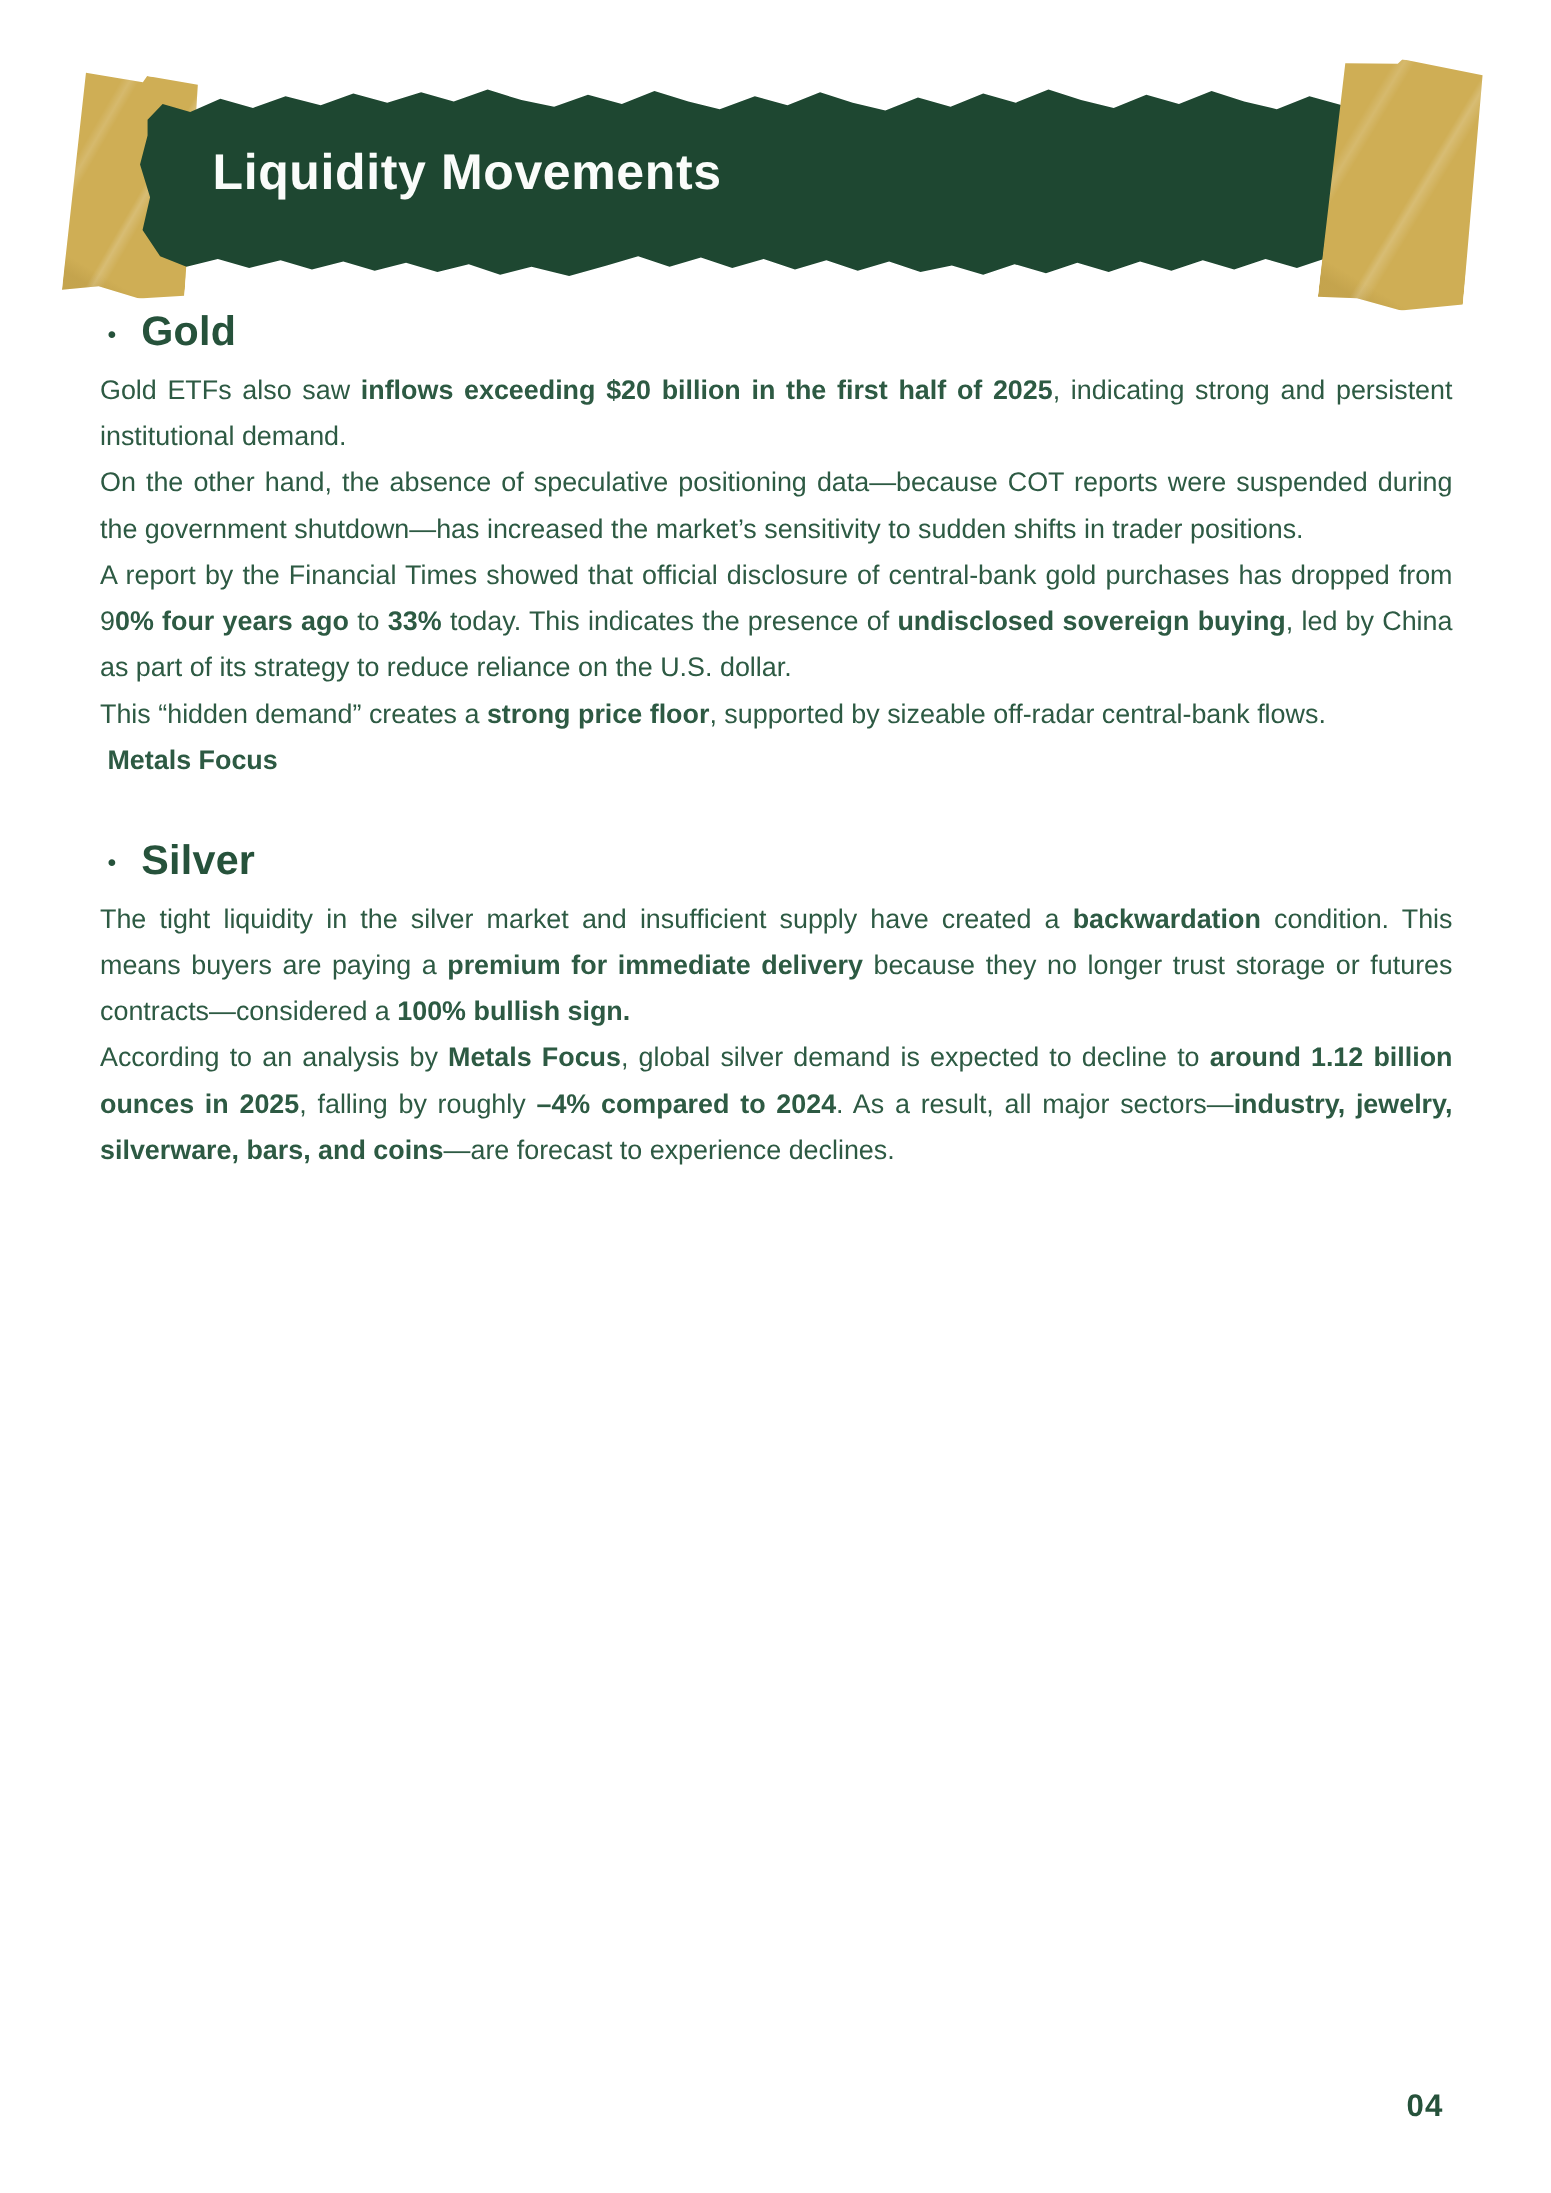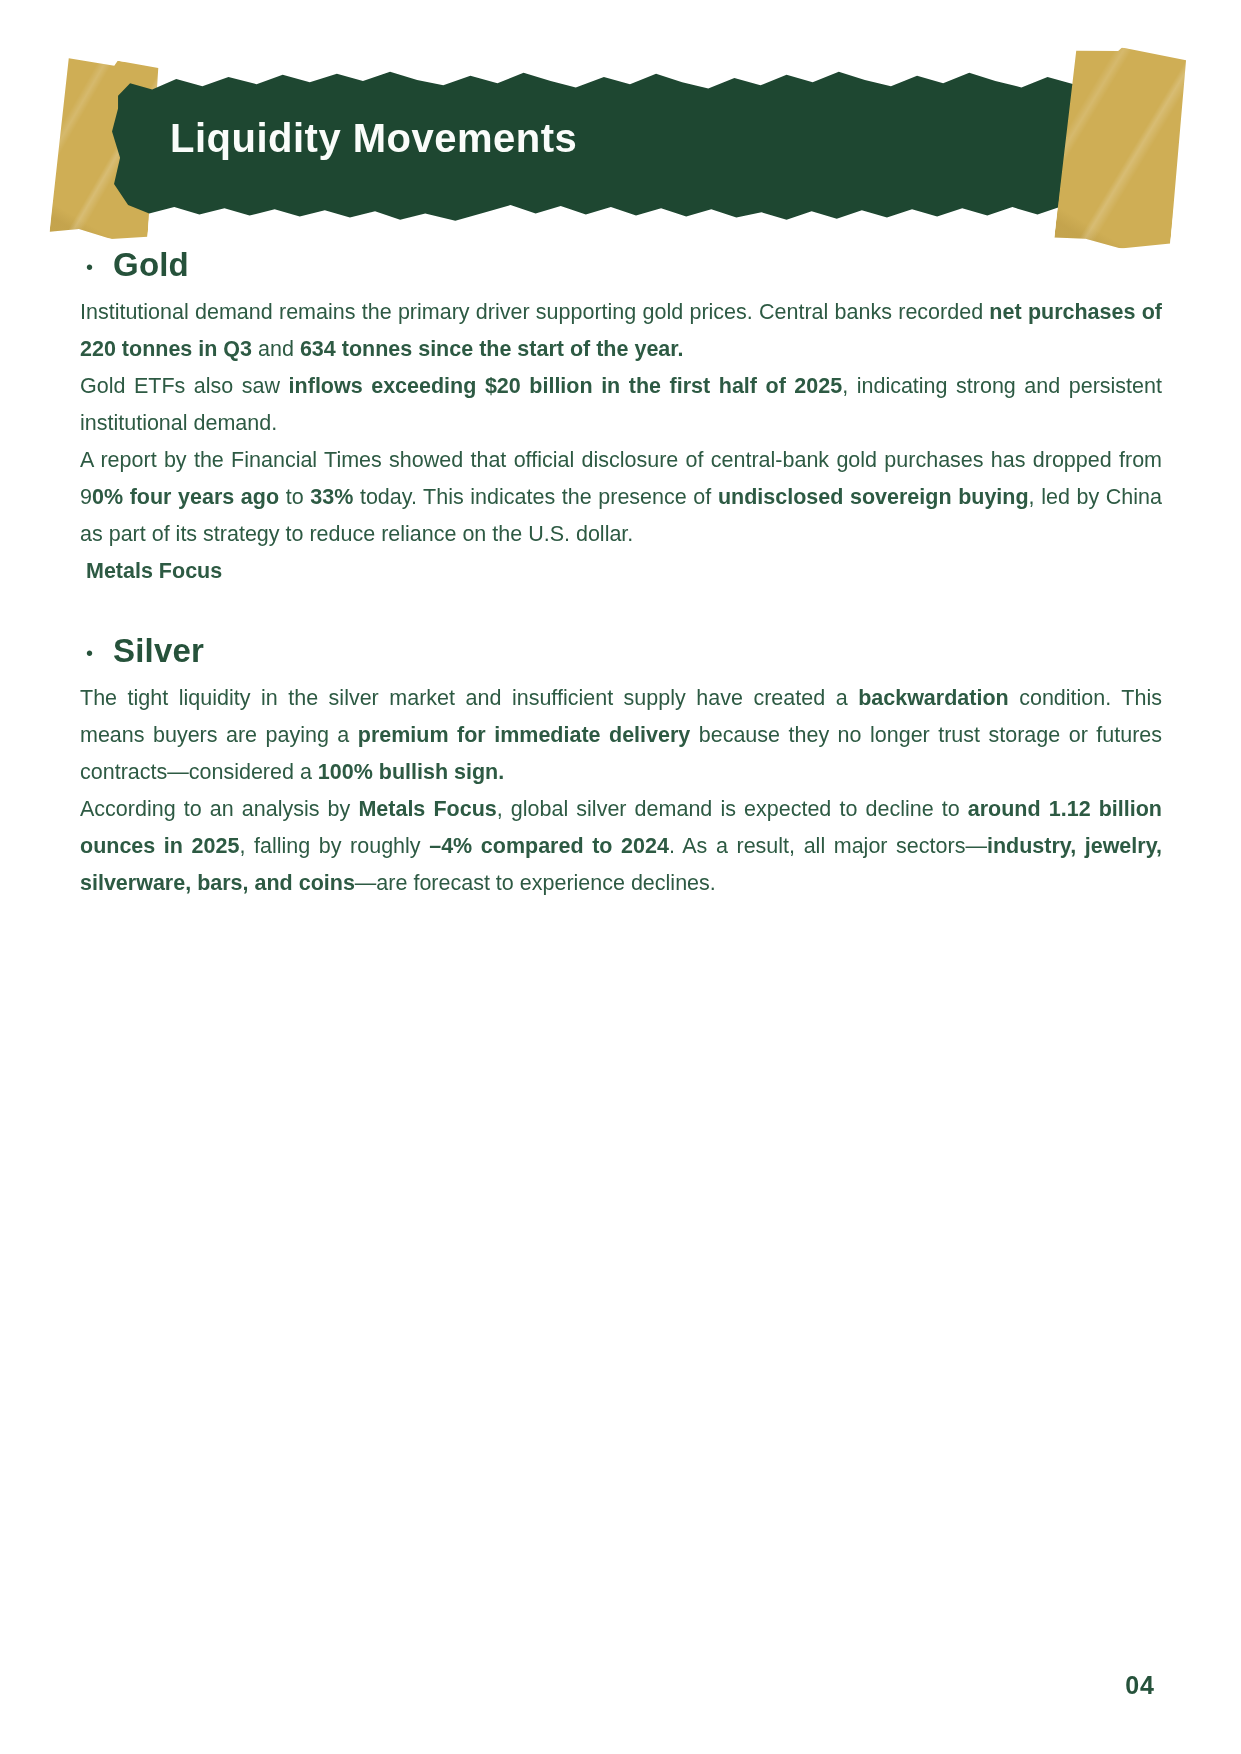--- a/index.html
+++ b/index.html
@@ -103,23 +103,24 @@
     </svg>
     <h1 class="banner-title">Liquidity Movements</h1>
   </header>
 
   <main class="content" id="sections-root">
       <section class="section">
         <div class="section-heading">
           <span class="bullet">•</span>
           <span class="heading-text">Gold</span>
         </div>
-        <p class="para"><span>Institutional demand remains the primary driver supporting gold prices. Central banks recorded </span><strong>net purchases of 220 tonnes in Q3</strong><span> and </span><strong>634 tonnes since the start of the year.</strong></p>
         <p class="para"><span>Gold ETFs also saw </span><strong>inflows exceeding $20 billion in the first half of 2025</strong><span>, indicating strong and persistent institutional demand.</span></p>
+        <p class="para"><span>On the other hand, the absence of speculative positioning data—because COT reports were suspended during the government shutdown—has increased the market’s sensitivity to sudden shifts in trader positions.</span></p>
         <p class="para"><span>A report by the Financial Times showed that official disclosure of central-bank gold purchases has dropped from 9</span><strong>0% four years ago</strong><span> to </span><strong>33%</strong><span> today. This indicates the presence of </span><strong>undisclosed sovereign buying</strong><span>, led by China as part of its strategy to reduce reliance on the U.S. dollar.</span></p>
+        <p class="para"><span>This “hidden demand” creates a </span><strong>strong price floor</strong><span>, supported by sizeable off-radar central-bank flows.</span></p>
         <p class="para"><strong> Metals Focus</strong></p>
       </section>
       <section class="section">
         <div class="section-heading">
           <span class="bullet">•</span>
           <span class="heading-text">Silver</span>
         </div>
         <p class="para"><span>The tight liquidity in the silver market and insufficient supply have created a </span><strong>backwardation</strong><span> condition. This means buyers are paying a </span><strong>premium for immediate delivery</strong><span> because they no longer trust storage or futures contracts—considered a </span><strong>100% bullish sign.</strong></p>
         <p class="para"><span>According to an analysis by </span><strong>Metals Focus</strong><span>, global silver demand is expected to decline to </span><strong>around 1.12 billion ounces in 2025</strong><span>, falling by roughly </span><strong>–4% compared to 2024</strong><span>. As a result, all major sectors—</span><strong>industry, jewelry, silverware, bars, and coins</strong><span>—are forecast to experience declines.</span></p>
       </section>

